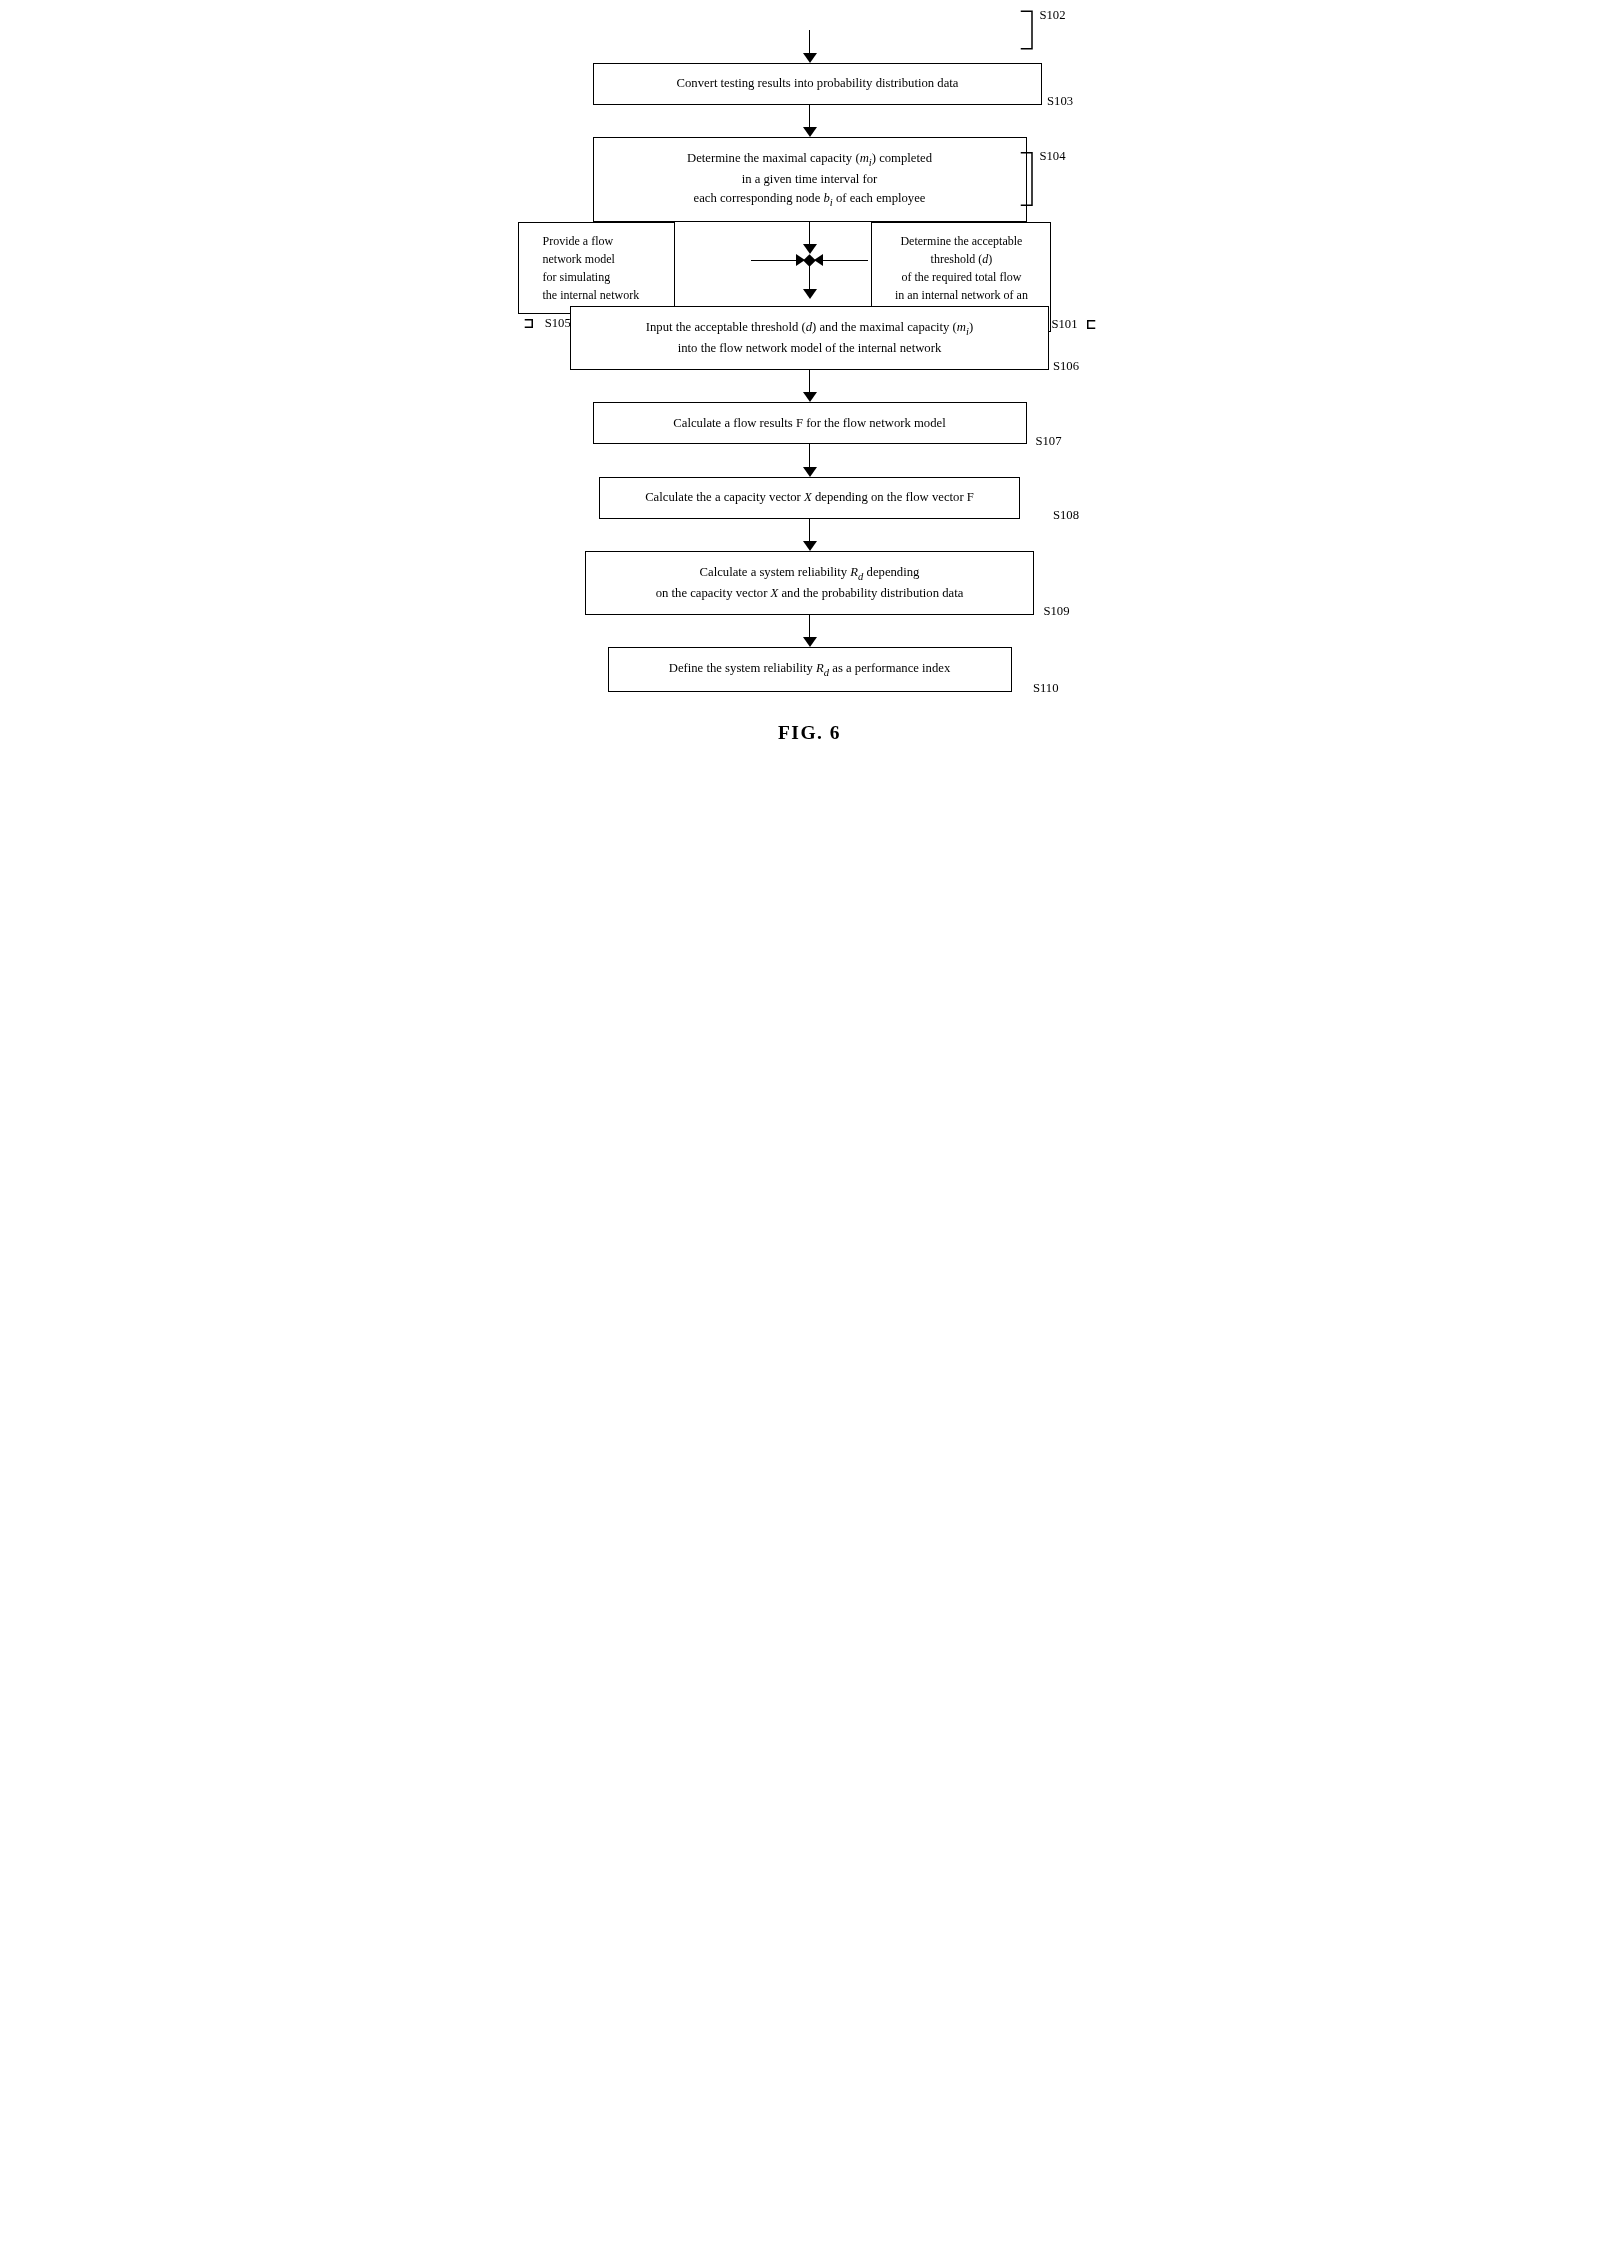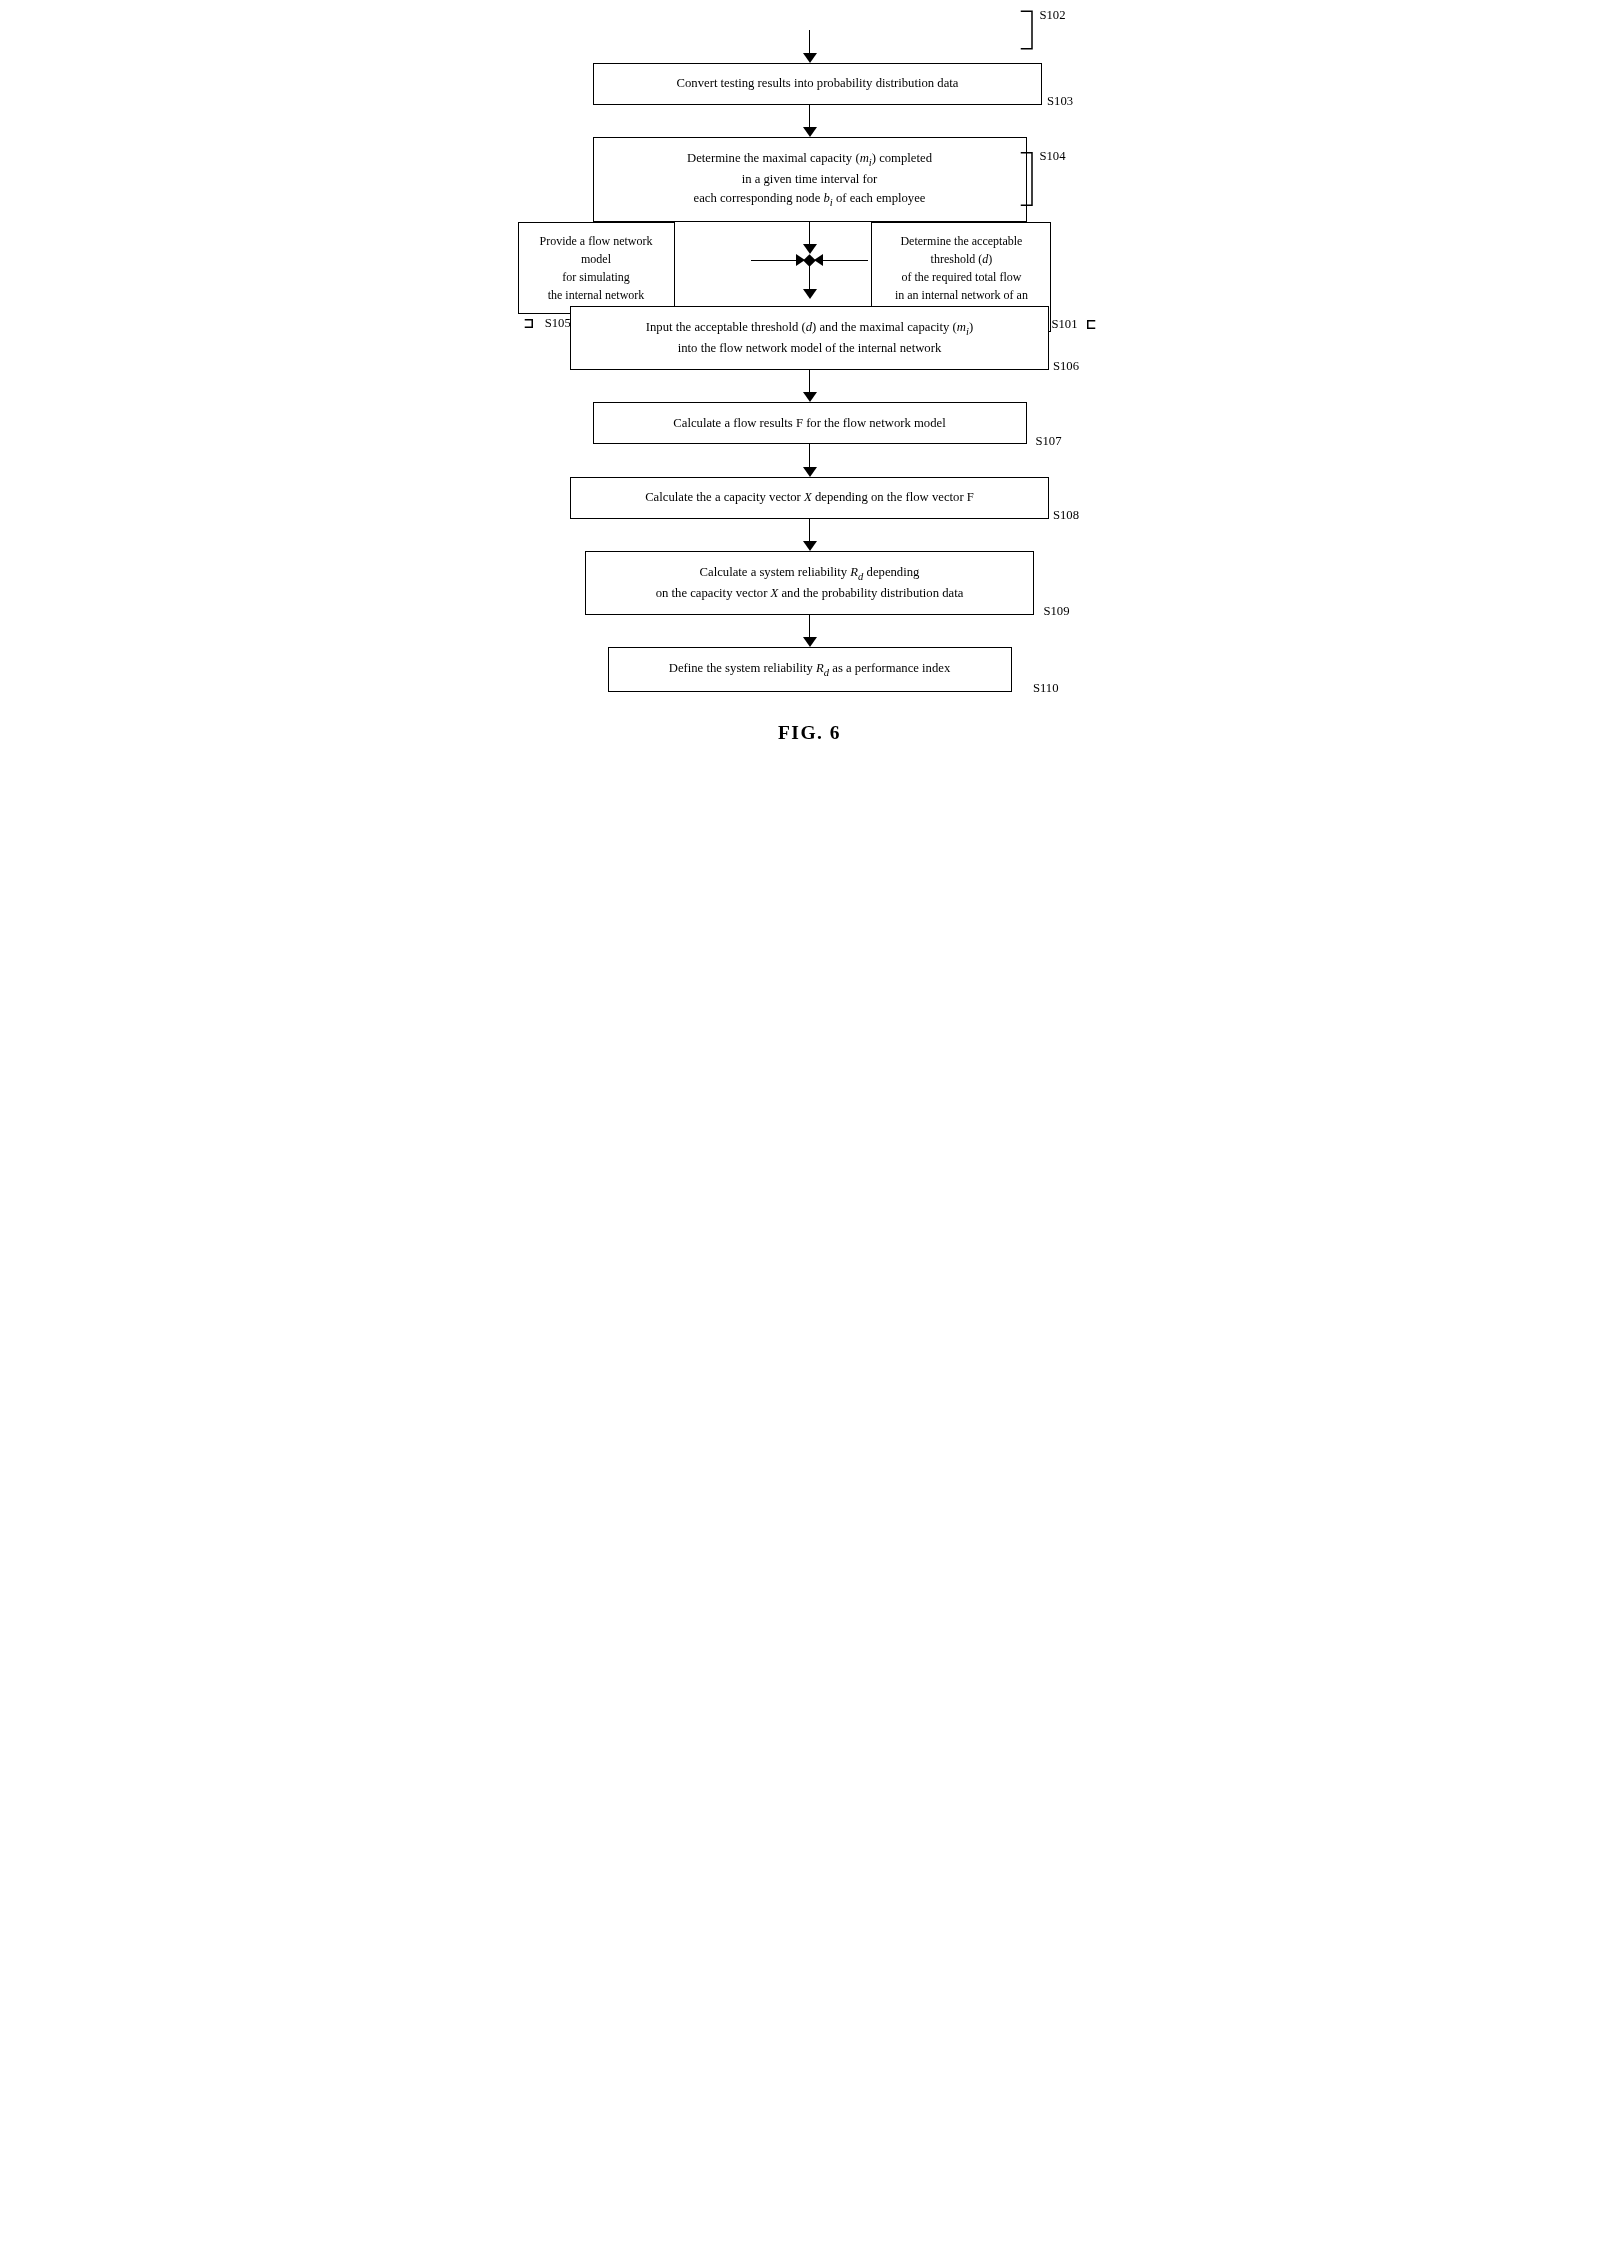--- a/index.html
+++ b/index.html
@@ -55,23 +55,22 @@
       display: flex;
       flex-direction: row;
       align-items: center;
       justify-content: center;
       width: 100%;
       position: relative;
     }
     .box-left {
       width: 157px;
       font-size: 12px;
-      padding: 9px 12px;
+      padding: 9px 24px;
       border: 1.5px solid #000;
-      text-align: center;
       line-height: 1.5;
       background: #fff;
       position: relative;
     }
     .box-right {
       width: 180px;
       font-size: 12px;
       padding: 9px 12px;
       border: 1.5px solid #000;
       text-align: center;
@@ -228,21 +227,21 @@
       <span>S107</span>
     </div>
   </div>
 
   <div class="connector">
     <div class="arrow-line" style="height:22.5px;"></div>
     <div class="arrow-down"></div>
   </div>
 
   <div class="step-row">
-    <div class="box box-wide" style="width:479px;">
+    <div class="box box-wide" style="width:421px;">
       Calculate the a capacity vector <span class="italic">X</span> depending on the flow vector F
     </div>
     <div style="position:absolute;right:22.5px;bottom:-4.5px;font-size:12.7px;">
       <span>S108</span>
     </div>
   </div>
 
   <div class="connector">
     <div class="arrow-line" style="height:22.5px;"></div>
     <div class="arrow-down"></div>

